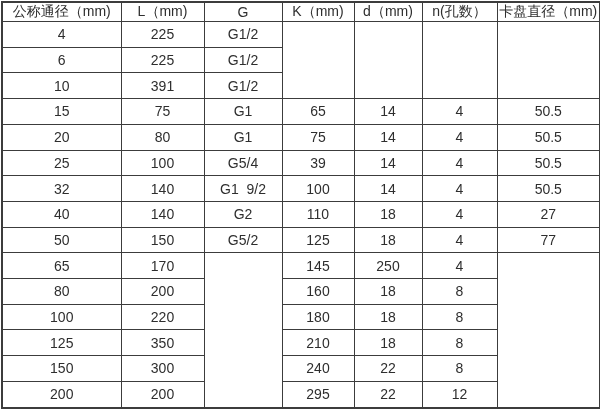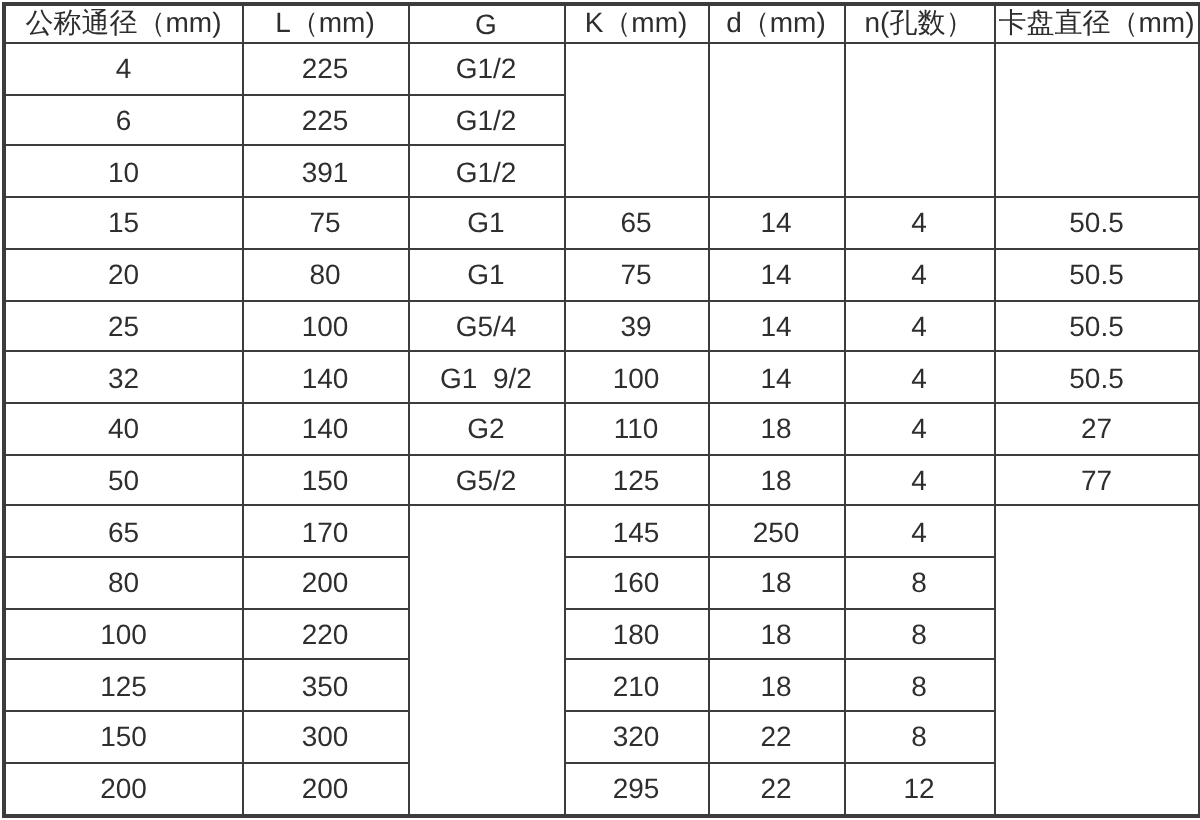--- a/index.html
+++ b/index.html
@@ -165,21 +165,21 @@
         <tr>
           <td>125</td>
           <td>350</td>
           <td>210</td>
           <td>18</td>
           <td>8</td>
         </tr>
         <tr>
           <td>150</td>
           <td>300</td>
-          <td>320</td>
+          <td>240</td>
           <td>22</td>
           <td>8</td>
         </tr>
         <tr>
           <td>200</td>
           <td>200</td>
           <td>295</td>
           <td>22</td>
           <td>12</td>
         </tr>

